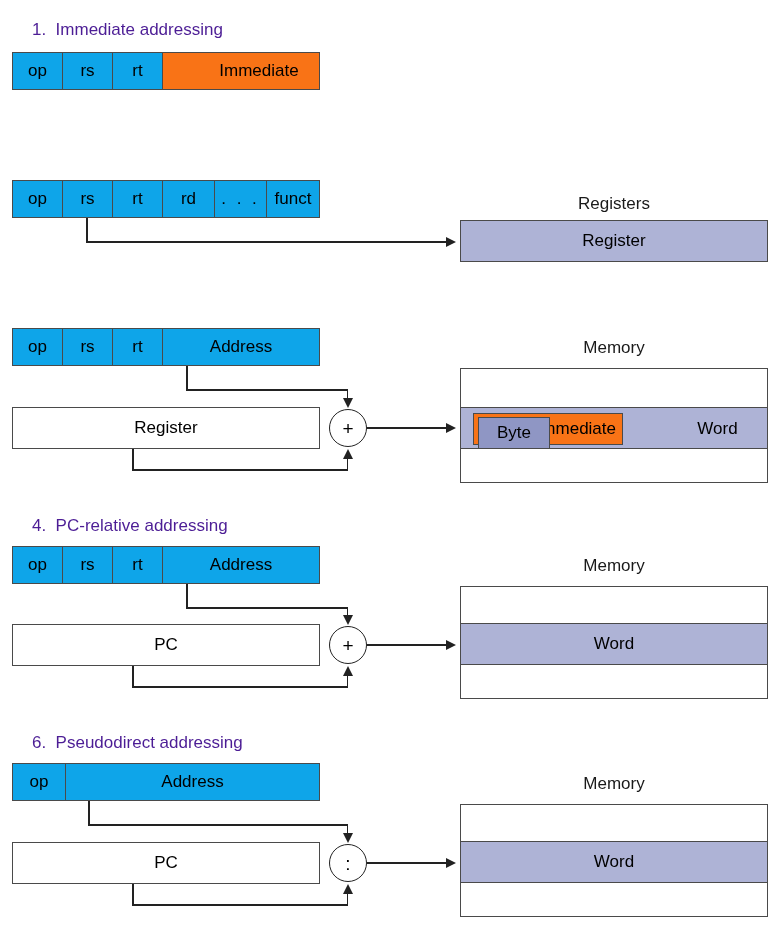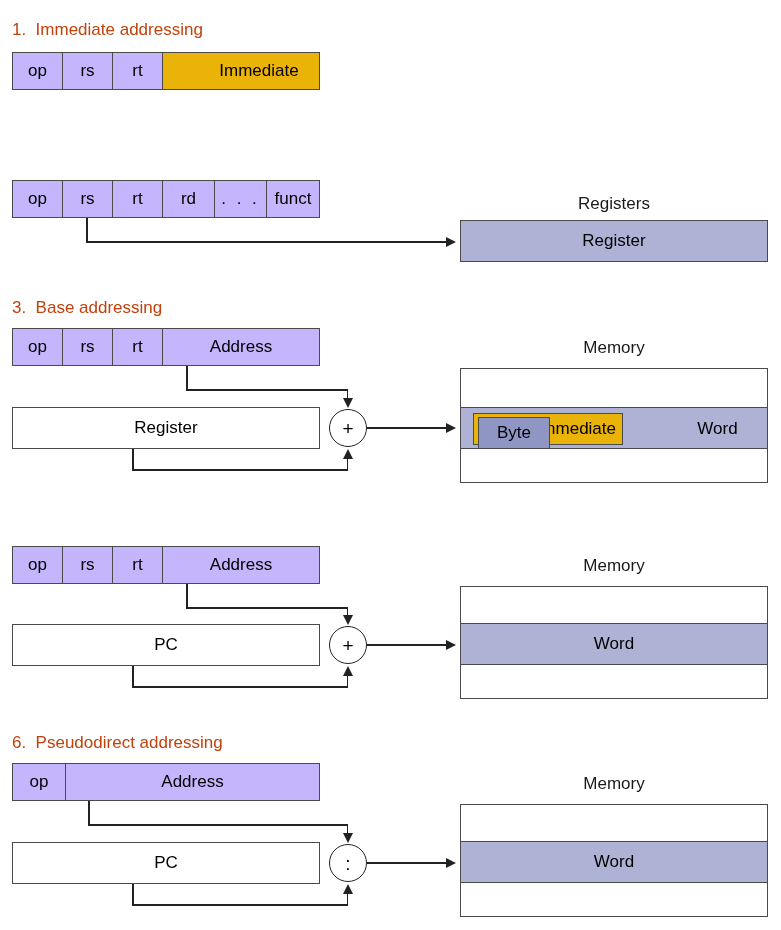--- a/index.html
+++ b/index.html
@@ -20,45 +20,46 @@
     left: 0;
     top: 0;
     width: 781px;
     height: 930px;
   }
   .sec-title {
     position: absolute;
     font-size: 17px;
     line-height: 20px;
     white-space: pre;
-    color: #c2410c;
+    color: #4c1d95;
+    margin-left: 20px;
   }
   .col-label {
     position: absolute;
     font-size: 17px;
     line-height: 20px;
     text-align: center;
     white-space: pre;
     color: #1a1a1a;
   }
   
   .fbox {
     position: absolute;
     box-sizing: border-box;
     border: 1.6px solid #4a4a4a;
-    background: #c4b5fd;
+    background: #0ea5e9;
     display: flex;
     align-items: center;
     justify-content: center;
     font-size: 17px;
     color: #000;
     white-space: pre;
   }
   .fbox.shaded {
-    background: #eab308;
+    background: #f97316;
     padding-left: 36px;
   }
   .fbox.darkshaded {
     background: #8f96c4;
   }
   .dots {
     letter-spacing: 3px;
   }
   
   .wbox {
@@ -141,21 +142,20 @@
   <div class="fbox" style="left:266px; top:180px; width:54px; height:38px;">funct</div>
 
   <div class="col-label" style="left:514px; top:194px; width:200px;">Registers</div>
 
   <div class="wbox shaded" style="left:460px; top:220px; width:308px; height:42px;">Register</div>
 
   <div class="ln v" style="left:86px; top:218px; height:25px;"></div>
   <div class="ln h" style="left:86px; top:241px; width:360px;"></div>
   <div class="arrow-r" style="left:446px; top:236.5px;"></div>
 
-  <div class="sec-title" style="left:12px; top:298px;">3.  Base addressing</div>
 
   <div class="fbox" style="left:12px; top:328px; width:51px; height:38px;">op</div>
   <div class="fbox" style="left:62px; top:328px; width:51px; height:38px;">rs</div>
   <div class="fbox" style="left:112px; top:328px; width:51px; height:38px;">rt</div>
   <div class="fbox" style="left:162px; top:328px; width:158px; height:38px;">Address</div>
 
   <div class="wbox" style="left:12px; top:407px; width:308px; height:42px;">Register</div>
 
   <div class="opcircle" style="left:329px; top:409px;">+</div>
 
@@ -179,20 +179,21 @@
     <div class="fbox shaded" style="left:12px; top:5px; width:150px; height:32px; position:absolute;
                  display:flex; align-items:center; justify-content:flex-end; padding-right:6px;">
       <span>Immediate</span>
     </div>
     <div class="fbox darkshaded" style="left:17px; top:9px; width:72px; height:32px; position:absolute;">Byte</div>
     <span style="position:absolute; left:205px; top:0; width:103px; height:42px;
                  display:flex; align-items:center; justify-content:center;">Word</span>
   </div>
   <div class="wbox" style="left:460px; top:448px; width:308px; height:35px;"></div>
 
+  <div class="sec-title" style="left:12px; top:516px;">4.  PC-relative addressing</div>
 
   <div class="fbox" style="left:12px; top:546px; width:51px; height:38px;">op</div>
   <div class="fbox" style="left:62px; top:546px; width:51px; height:38px;">rs</div>
   <div class="fbox" style="left:112px; top:546px; width:51px; height:38px;">rt</div>
   <div class="fbox" style="left:162px; top:546px; width:158px; height:38px;">Address</div>
 
   <div class="wbox" style="left:12px; top:624px; width:308px; height:42px;">PC</div>
 
   <div class="opcircle" style="left:329px; top:626px;">+</div>
 

